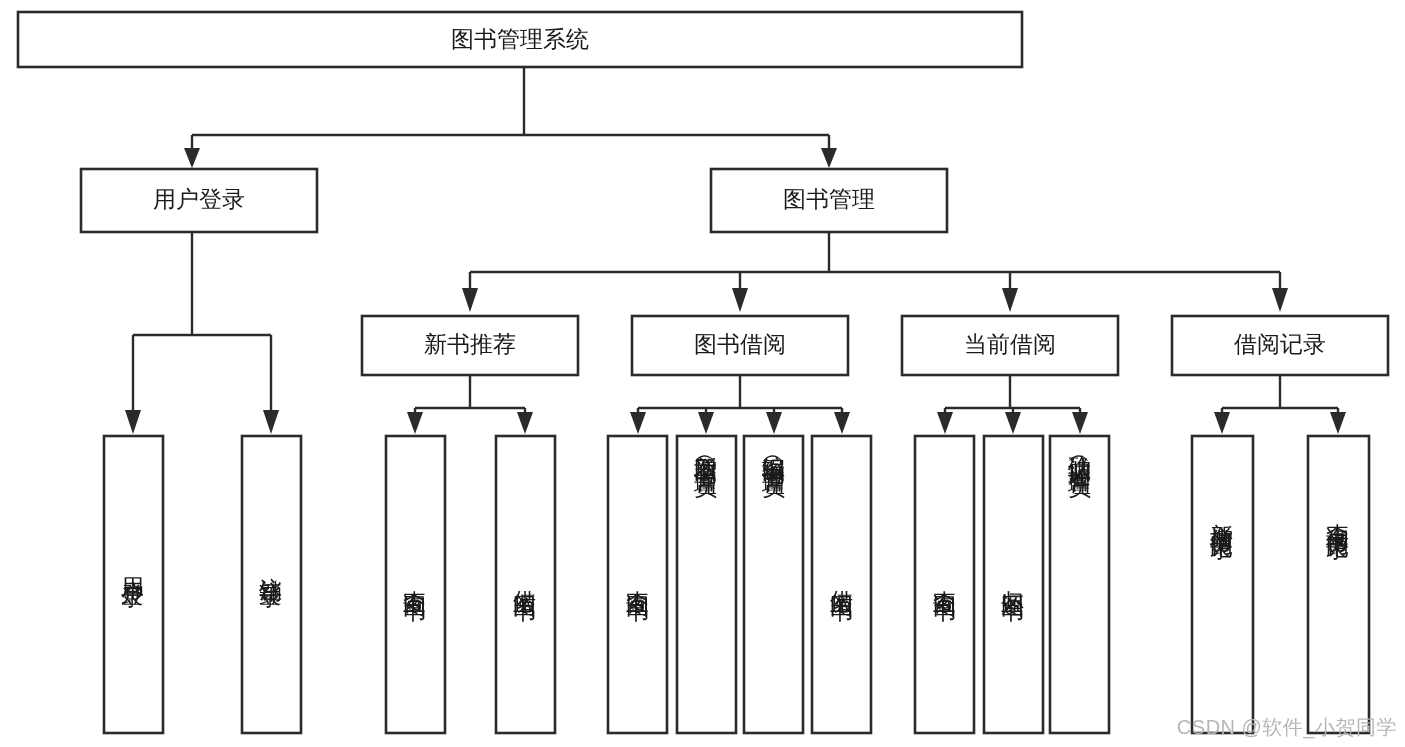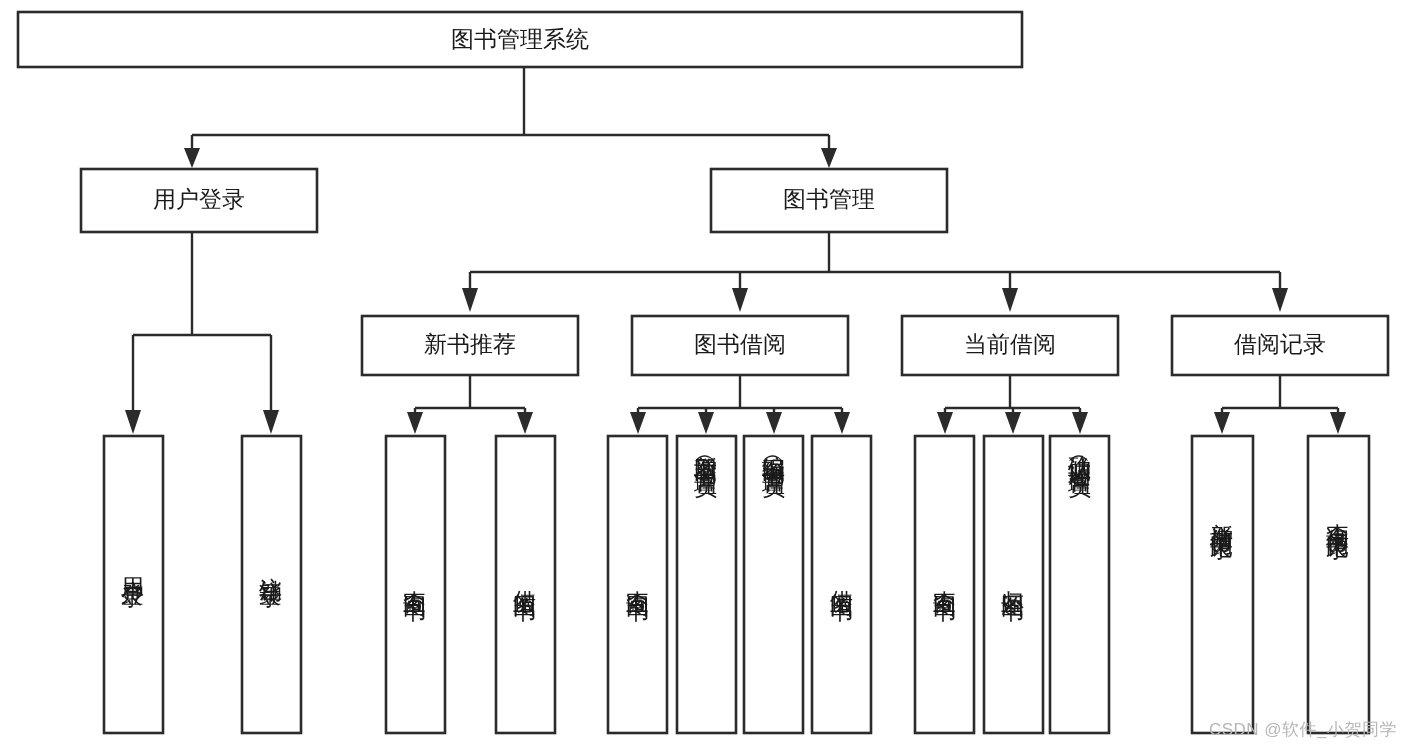--- a/index.html
+++ b/index.html
@@ -56,21 +56,21 @@
     writing-mode: vertical-rl;
     text-orientation: upright;
     letter-spacing: 3px;
     text-anchor: middle;
   }
   .watermark {
     position: absolute;
     right: 8px;
     bottom: 6px;
     font-family: "Liberation Sans", "DejaVu Sans", sans-serif;
-    font-size: 17px;
+    font-size: 20px;
     color: #b6b6b6;
     letter-spacing: 0.5px;
     white-space: nowrap;
     pointer-events: none;
   }
 </style>
 </head>
 <body>
 
 <svg id="diagram" viewBox="0 0 1405 747" xmlns="http://www.w3.org/2000/svg">

